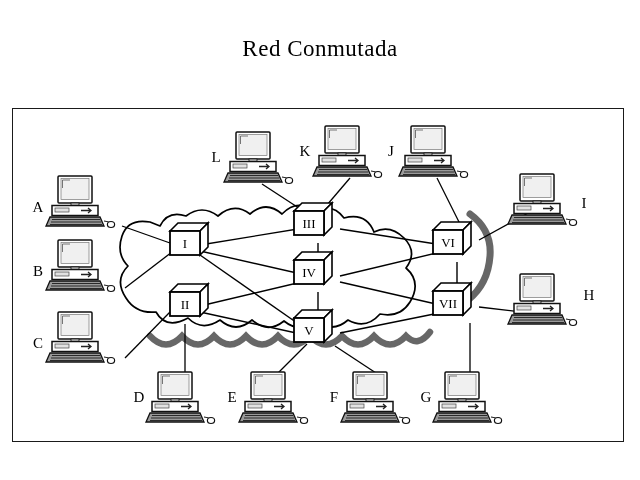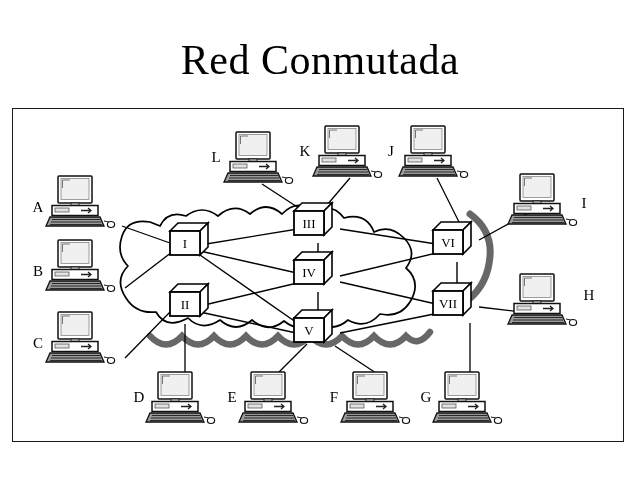--- a/index.html
+++ b/index.html
@@ -15,21 +15,21 @@
     overflow: hidden;
     font-family: "Liberation Serif", serif;
   }
   #title {
     position: absolute;
     left: 0;
     top: 36px;
     width: 640px;
     text-align: center;
     font-family: "Liberation Serif", serif;
-    font-size: 42px;
+    font-size: 23px;
     font-weight: normal;
     color: #000000;
     letter-spacing: 0.5px;
   }
   #frame {
     position: absolute;
     left: 12px;
     top: 108px;
     width: 612px;
     height: 334px;

